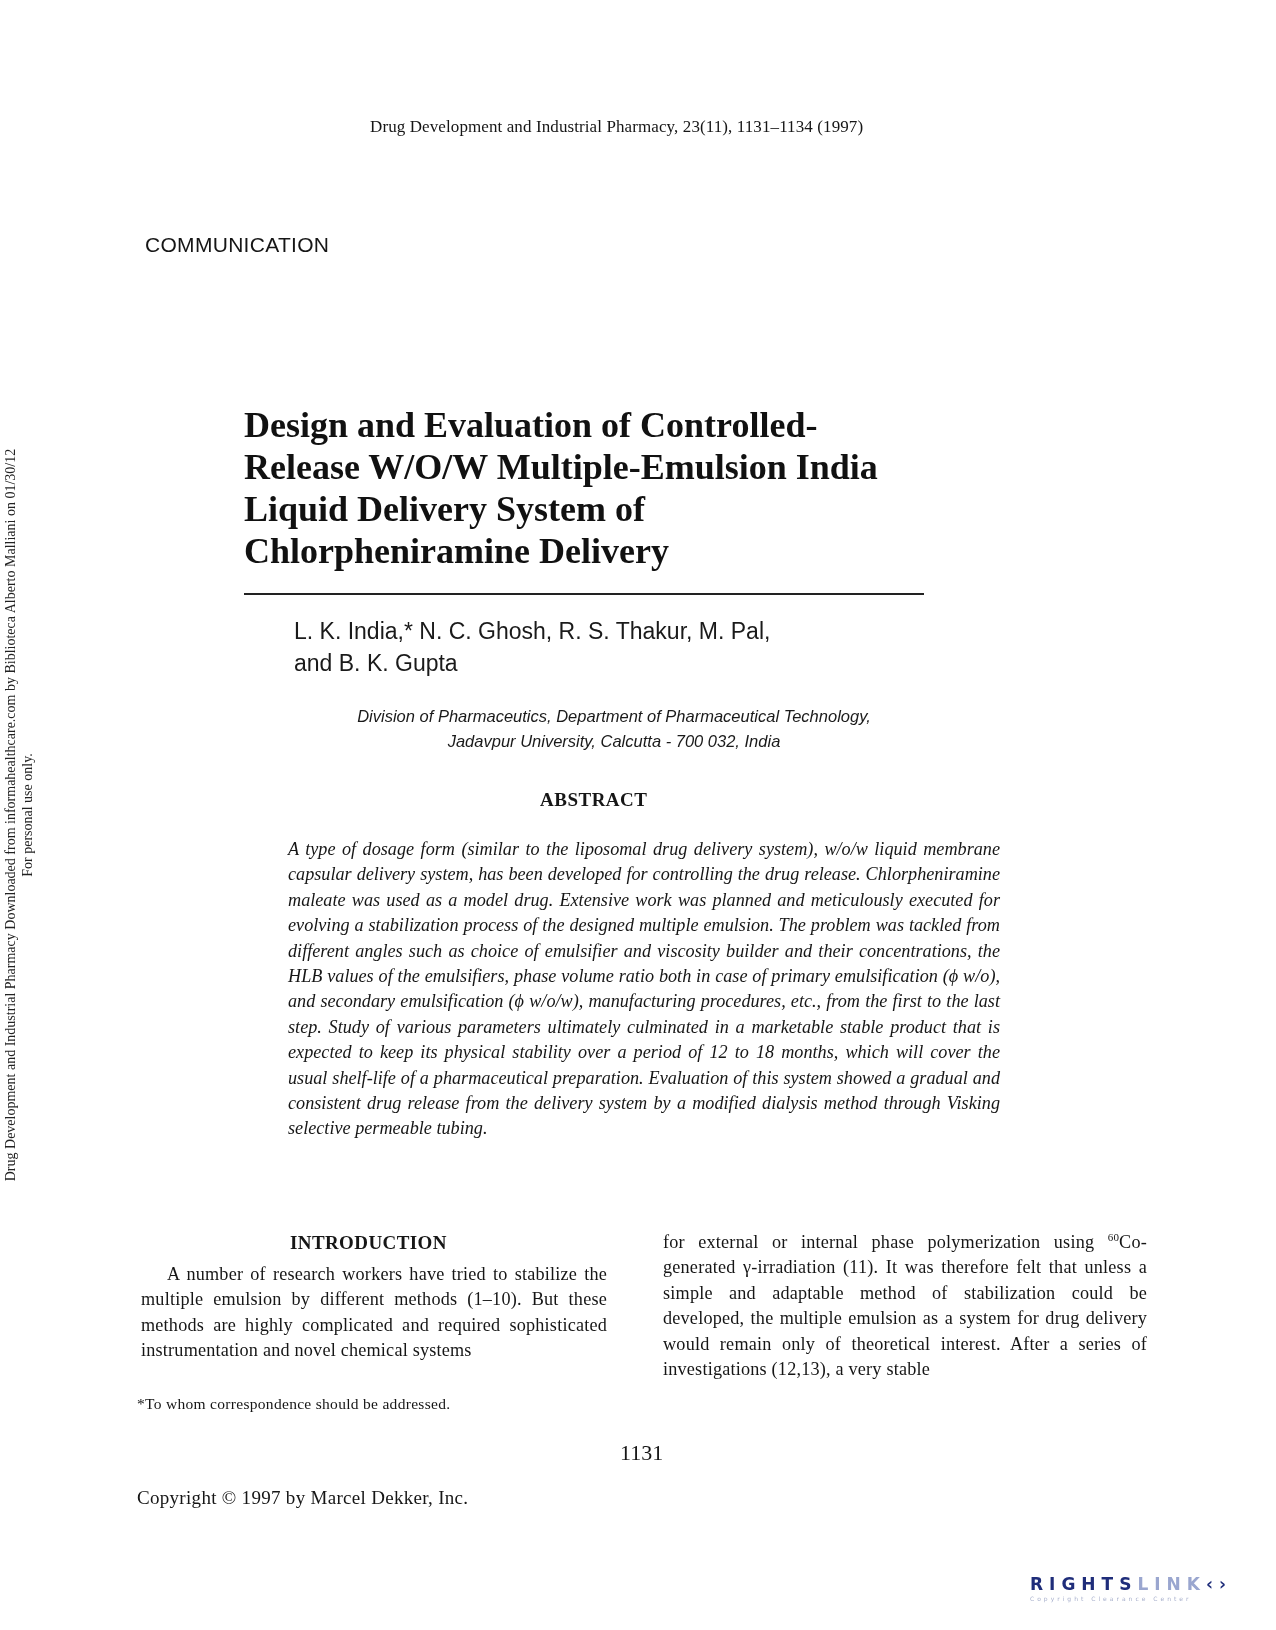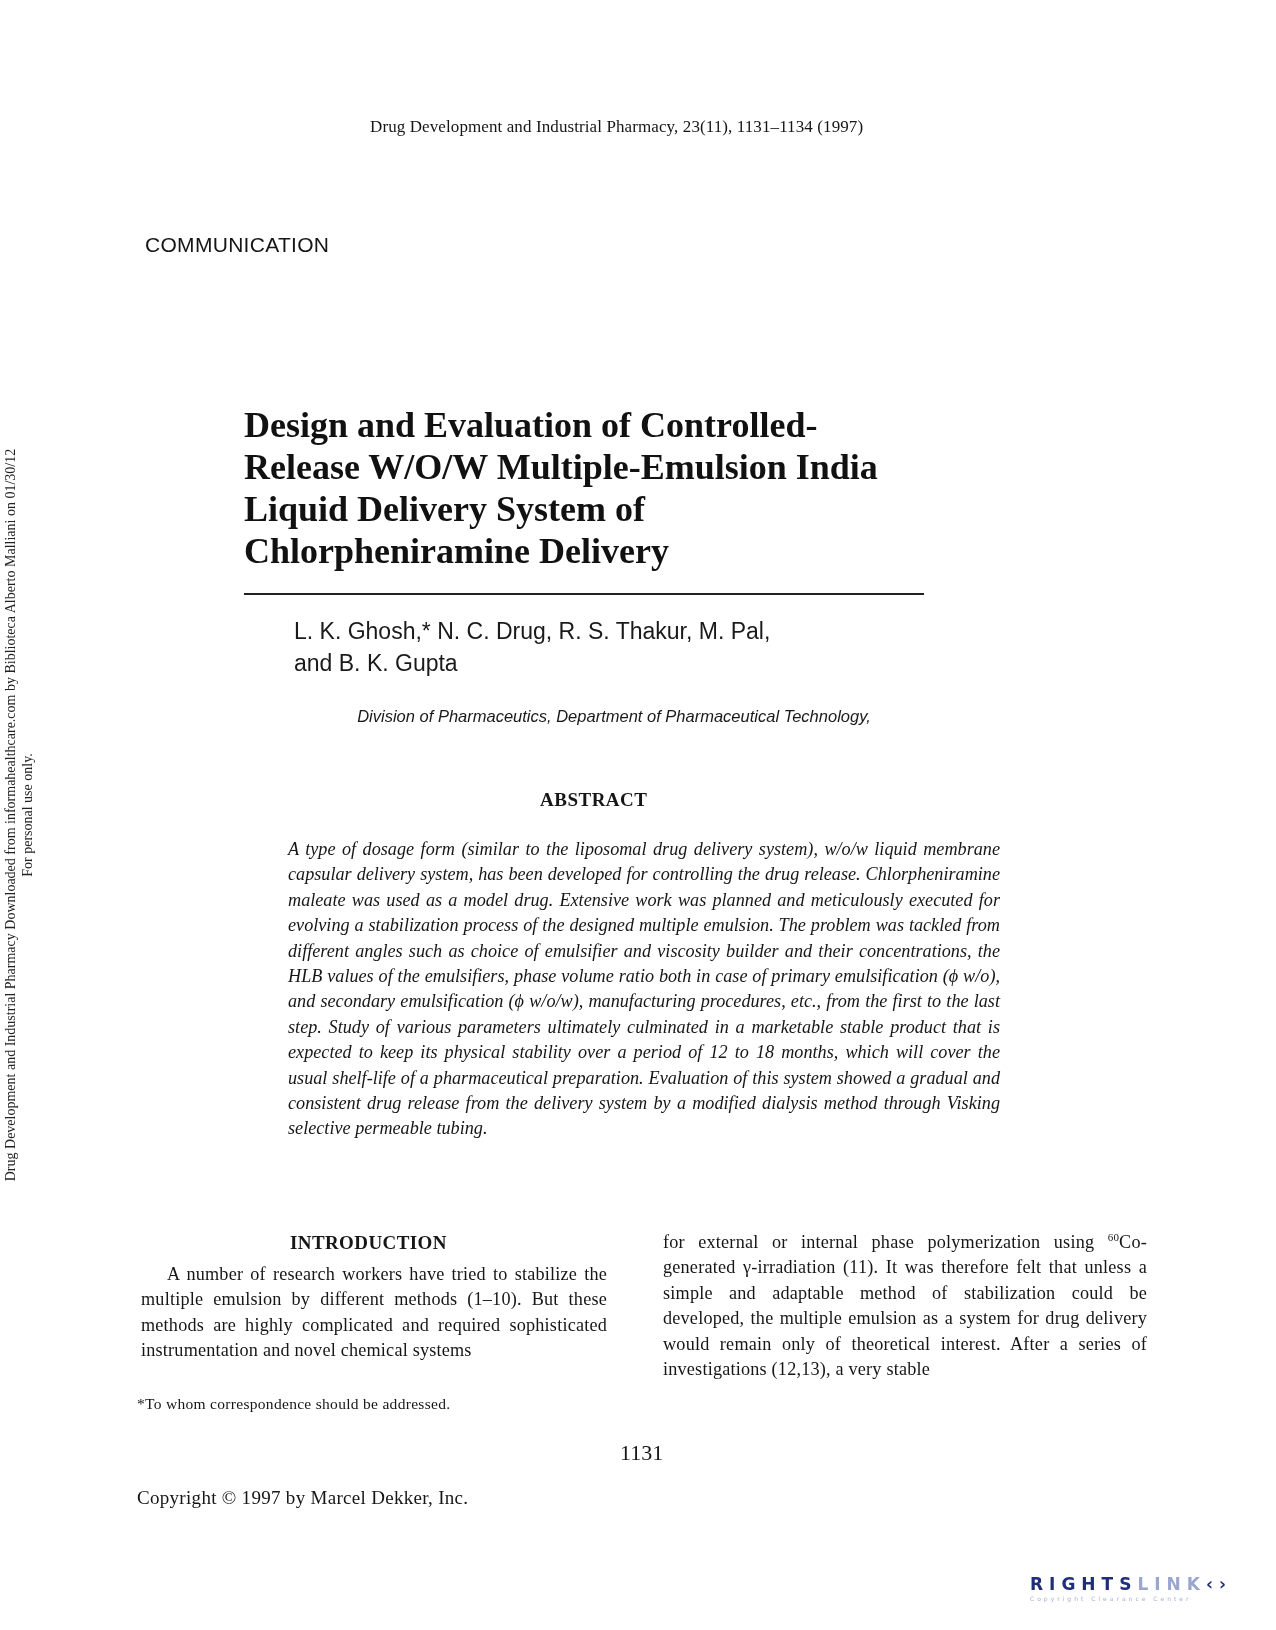--- a/index.html
+++ b/index.html
@@ -81,26 +81,27 @@
 
 <div class="abs title">
   <div>Design and Evaluation of Controlled-</div>
   <div>Release W/O/W Multiple-Emulsion India</div>
   <div>Liquid Delivery System of</div>
   <div>Chlorpheniramine Delivery</div>
 </div>
 <div class="abs title-rule"></div>
 
 <div class="abs authors">
-  <div>L. K. Ghosh,* N. C. Drug, R. S. Thakur, M. Pal,</div>
+  <div>L. K. India,* N. C. Ghosh, R. S. Thakur, M. Pal,</div>
   <div>and B. K. Gupta</div>
 </div>
 
 <div class="abs affiliation">
   <div>Division of Pharmaceutics, Department of Pharmaceutical Technology,</div>
+  <div>Jadavpur University, Calcutta - 700 032, India</div>
 </div>
 
 <div class="abs abstract-heading">ABSTRACT</div>
 <div class="abs abstract-body">A type of dosage form (similar to the liposomal drug delivery system), w/o/w liquid membrane capsular delivery system, has been developed for controlling the drug release. Chlorpheniramine maleate was used as a model drug. Extensive work was planned and meticulously executed for evolving a stabilization process of the designed multiple emulsion. The problem was tackled from different angles such as choice of emulsifier and viscosity builder and their concentrations, the HLB values of the emulsifiers, phase volume ratio both in case of primary emulsification (ϕ w/o), and secondary emulsification (ϕ w/o/w), manufacturing procedures, etc., from the first to the last step. Study of various parameters ultimately culminated in a marketable stable product that is expected to keep its physical stability over a period of 12 to 18 months, which will cover the usual shelf-life of a pharmaceutical preparation. Evaluation of this system showed a gradual and consistent drug release from the delivery system by a modified dialysis method through Visking selective permeable tubing.</div>
 
 <div class="intro-heading">INTRODUCTION</div>
 
 <div class="abs col-left" style="top:1258px;">
   <p class="body-text indent" style="margin:4px;">A number of research workers have tried to stabilize the multiple emulsion by different methods (1–10). But these methods are highly complicated and required sophisticated instrumentation and novel chemical systems</p>
 </div>

